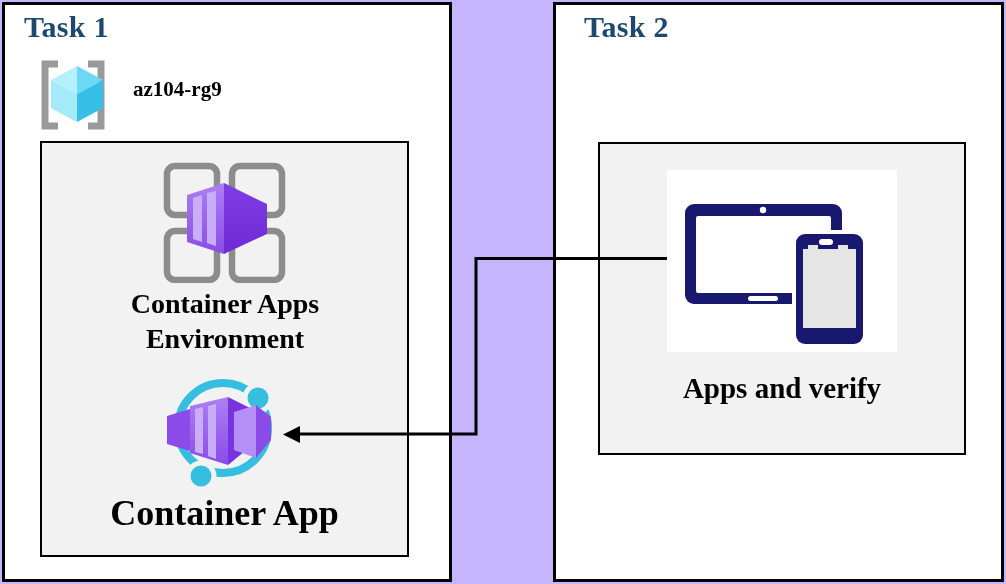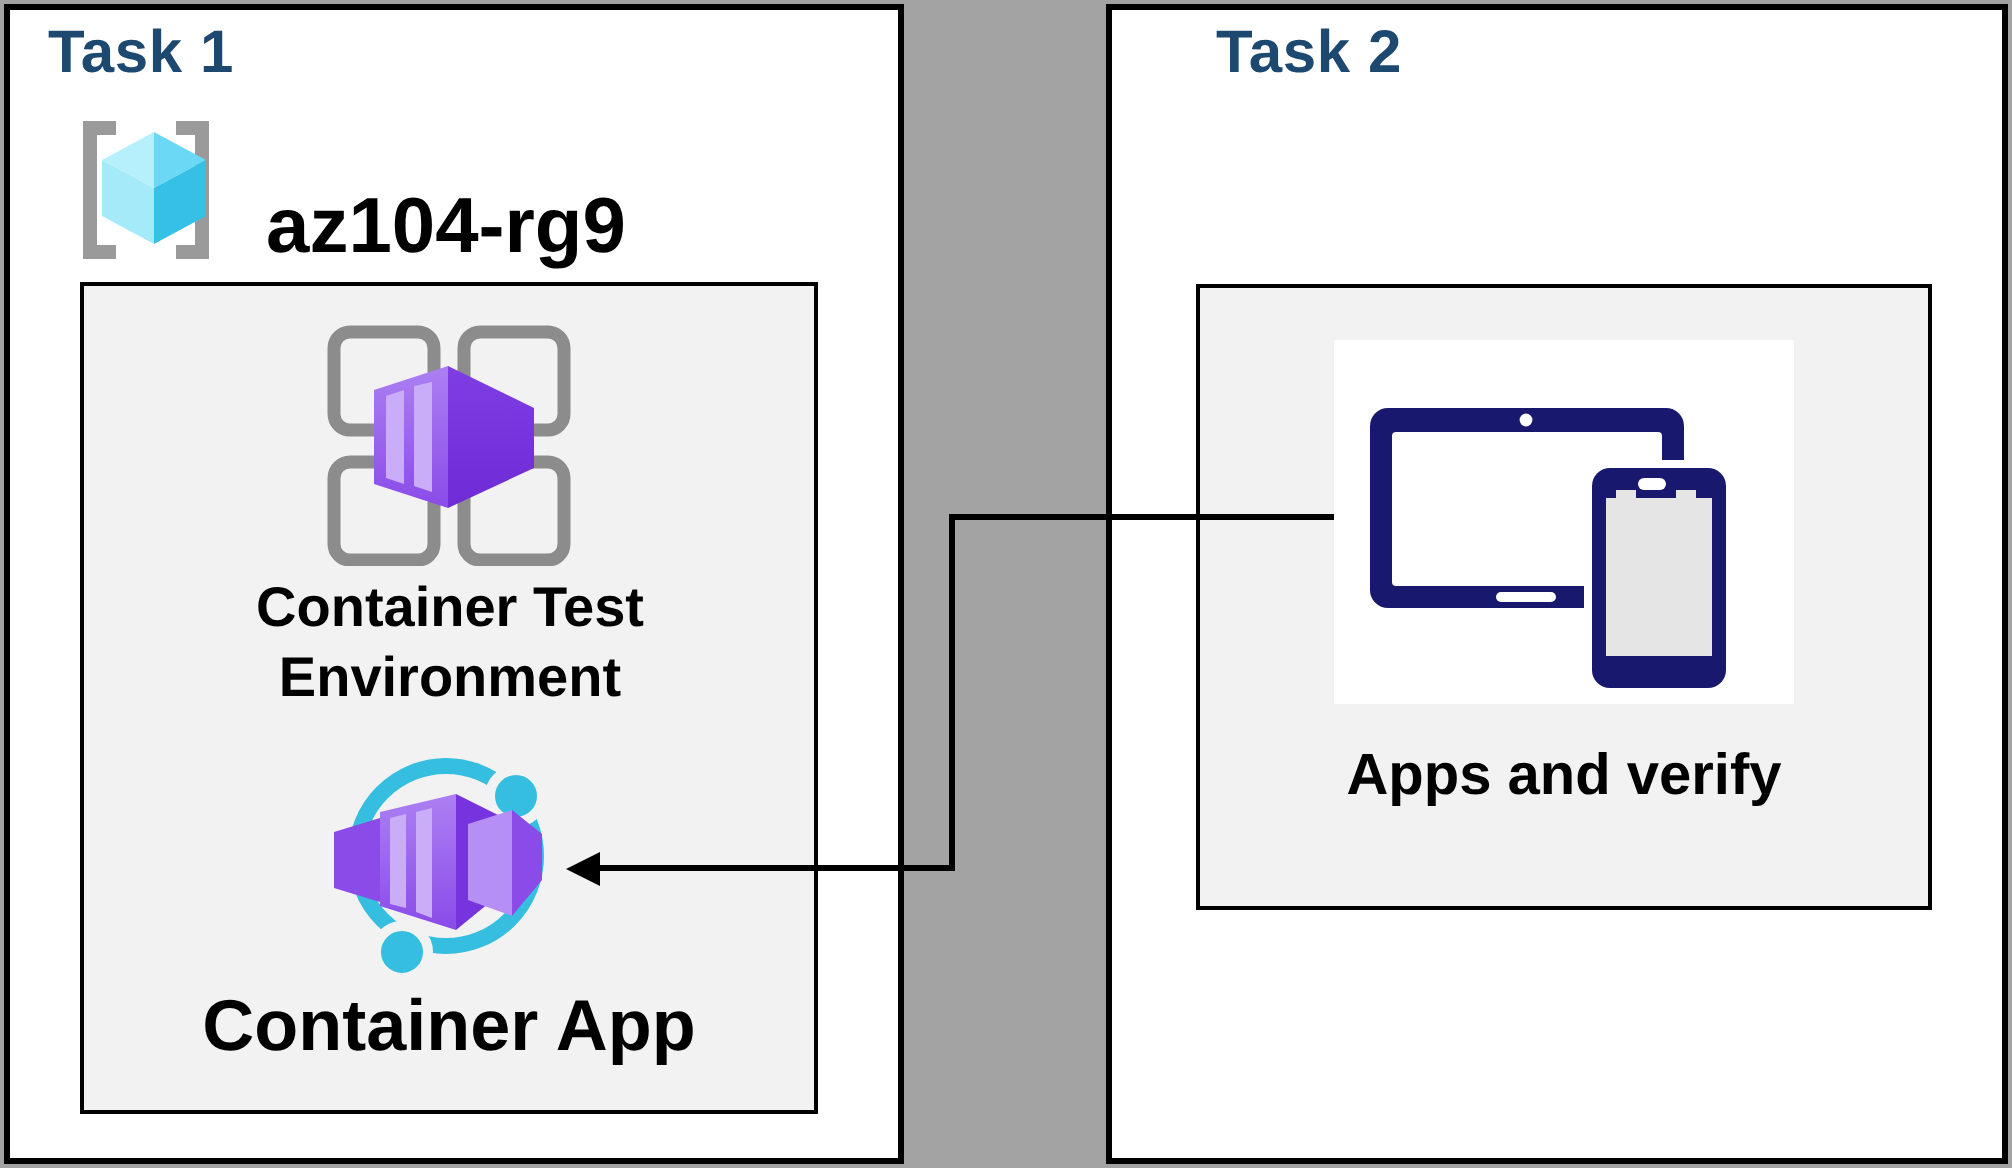--- a/index.html
+++ b/index.html
@@ -1,32 +1,32 @@
 <!DOCTYPE html>
 <html><head>
 <meta charset="utf-8">
 <style>
   html,body{margin:0;padding:0;background:#fff;}
   .canvas{
-    position:relative;width:1006px;height:584px;background:#a3a3a3;
-    font-family:Liberation Sans, sans-serif;overflow:hidden;
+    position:relative;width:1006px;height:584px;background:#c4b5fd;
+    font-family:Liberation Serif, serif;overflow:hidden;
   }
   .task-box{position:absolute;box-sizing:border-box;border:3px solid #000;background:#fff;}
   #task1-box{left:2px;top:2px;width:450px;height:580px;}
   #task2-box{left:553px;top:2px;width:451px;height:580px;}
   .task-title{position:absolute;font-size:30px;font-weight:700;color:#1D4971;letter-spacing:.3px;}
   #task1-title{left:24px;top:10px;}
-  #task2-title{left:584px;top:10px;margin-left:24px;}
+  #task2-title{left:584px;top:10px;}
   .inner-box{position:absolute;box-sizing:border-box;background:#F2F2F2;border:2px solid #000;}
   #t1-inner{left:40px;top:141px;width:369px;height:416px;}
   #t2-inner{left:598px;top:142px;width:368px;height:313px;}
   #white-panel{position:absolute;left:667px;top:170px;width:230px;height:182px;background:#ffffff;}
   .icon-svg{position:absolute;display:block;}
   #rg-icon{left:27px;top:56px;width:92px;height:82px;}
-  #rg-label{position:absolute;left:133px;top:92px;font-size:39px;font-weight:700;color:#000;}
+  #rg-label{position:absolute;left:133px;top:77px;font-size:21px;font-weight:700;color:#000;}
   #cae-icon{left:162px;top:157px;width:126px;height:126px;}
   #ca-icon{left:161px;top:372px;width:124px;height:120px;}
   #devices-icon{left:667px;top:170px;width:230px;height:182px;}
   .diagram-label{position:absolute;text-align:center;font-weight:700;color:#000;}
   #cae-label{left:75px;top:286px;width:300px;font-size:28px;line-height:35px;}
   #ca-label{left:40px;top:492px;width:369px;font-size:36px;}
   #tv-label{left:598px;top:372px;width:368px;font-size:29px;}
   #connector{position:absolute;left:0;top:0;width:1006px;height:584px;z-index:6;pointer-events:none;}
 </style>
 </head>
@@ -62,21 +62,21 @@
     </defs>
     <rect x="5" y="9" width="50" height="49" rx="8" fill="none" stroke="#8C8C8C" stroke-width="6.5"></rect>
     <rect x="70" y="9" width="50" height="49" rx="8" fill="none" stroke="#8C8C8C" stroke-width="6.5"></rect>
     <rect x="5" y="74" width="50" height="49" rx="8" fill="none" stroke="#8C8C8C" stroke-width="6.5"></rect>
     <rect x="70" y="74" width="50" height="49" rx="8" fill="none" stroke="#8C8C8C" stroke-width="6.5"></rect>
     <polygon points="62,26 105,47 105,77 62,97" fill="url(#caeRight)"></polygon>
     <polygon points="25,38 62,26 62,97 25,85" fill="url(#caeFace)"></polygon>
     <polygon points="31,41 40,38 40,85 31,82" fill="#C9ADF9"></polygon>
     <polygon points="45,36 54,34 54,89 45,86" fill="#C9ADF9"></polygon>
   </svg>
-  <div class="diagram-label" id="cae-label">Container Test Environment</div>
+  <div class="diagram-label" id="cae-label">Container Apps Environment</div>
 
   <svg class="icon-svg" id="ca-icon" viewBox="0 0 124 120">
     <defs>
       <linearGradient id="caFace" x1="0" y1="0" x2="0" y2="1">
         <stop offset="0" stop-color="#AC80F3"></stop>
           <stop offset="1" stop-color="#8A4BE8"></stop>
       </linearGradient>
     </defs>
     <circle cx="62" cy="56" r="45" fill="none" stroke="#35BEE0" stroke-width="8"></circle>
     <circle cx="97" cy="26" r="13" fill="#35BEE0" stroke="#F2F2F2" stroke-width="5"></circle>

